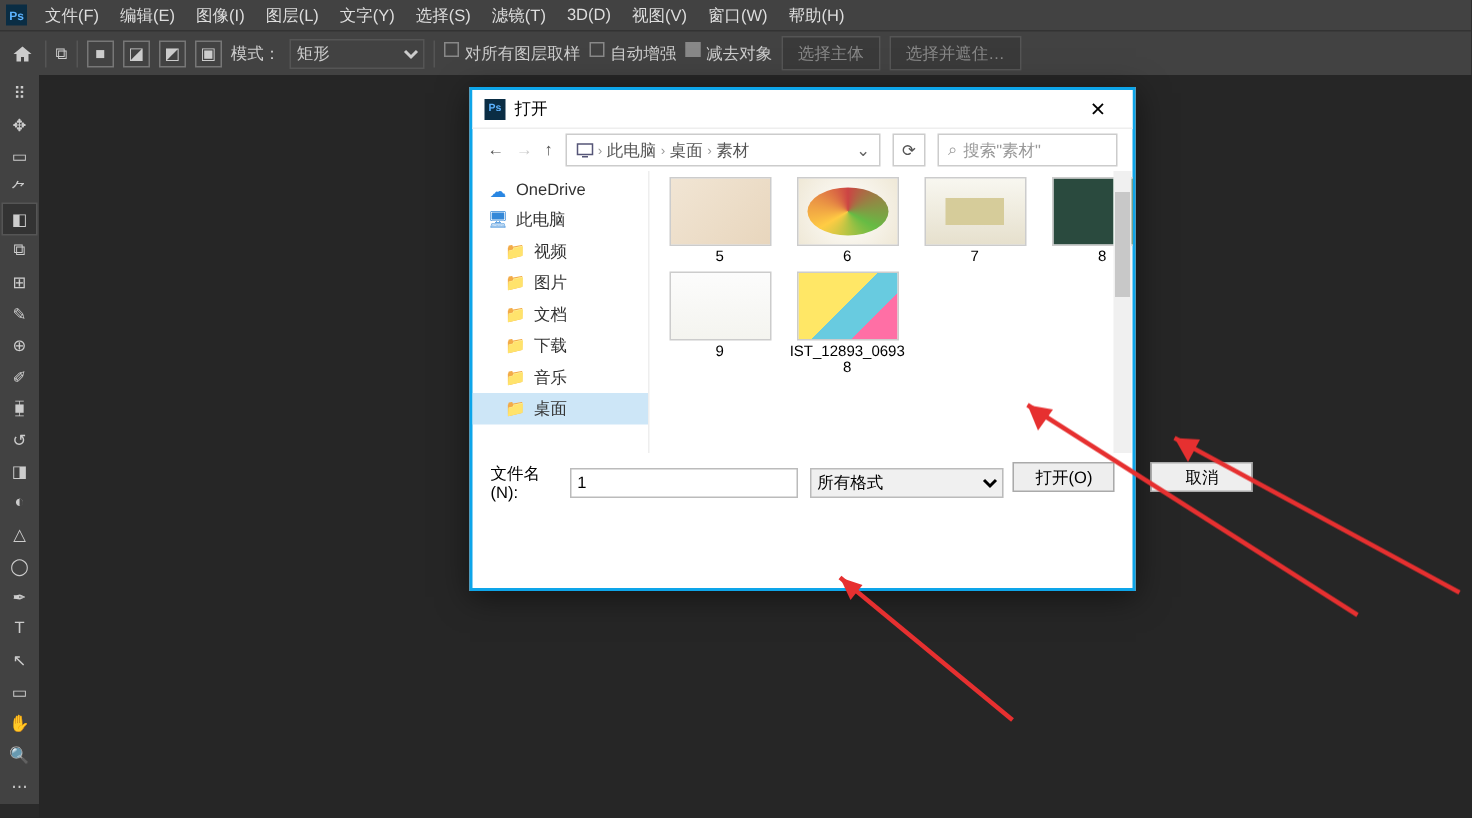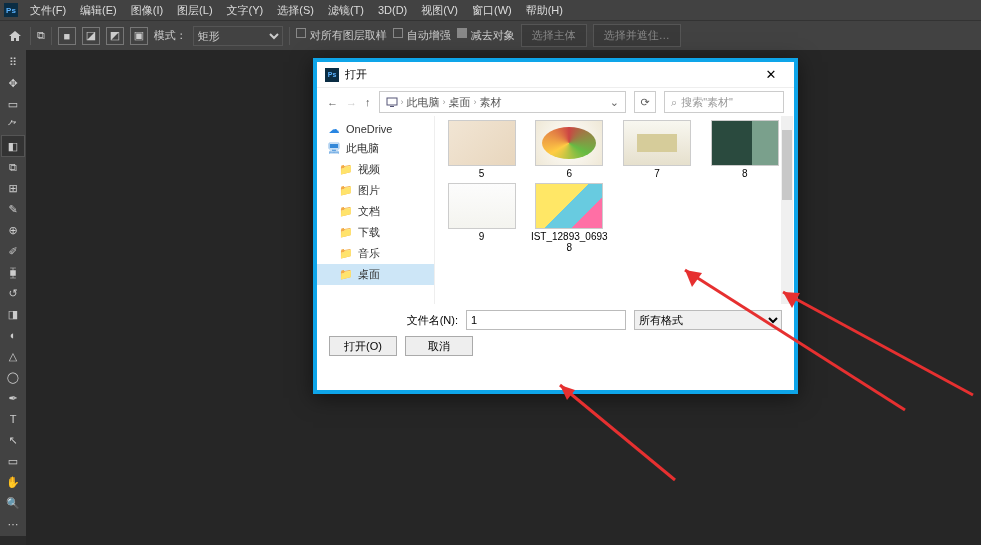--- a/index.html
+++ b/index.html
@@ -13,21 +13,21 @@
 .optbar .sq{width:18px;height:18px;border:1px solid #777;display:flex;align-items:center;justify-content:center}
 .optbar select{background:#424242;color:#ccc;border:1px solid #555;height:20px;width:90px;font-size:11px}
 .optbar label{display:flex;gap:4px;font-size:11px}
 .optbar .chk{width:10px;height:10px;border:1px solid #888;display:inline-block}
 .optbar .chkfill{width:10px;height:10px;border:1px solid #888;background:#888;display:inline-block}
 .optbar .btn{background:#3a3a3a;border:1px solid #555;color:#888;padding:3px 10px;font-size:11px}
 .toolpanel{position:absolute;left:0;top:50px;width:26px;background:#424242;display:flex;flex-direction:column;align-items:center;padding:2px 0;gap:1px}
 .tool{width:22px;height:20px;display:flex;align-items:center;justify-content:center;color:#ccc;cursor:pointer}
 .tool.sel{background:#333;outline:1px solid #555}
 .canvas{position:absolute;left:26px;top:50px;right:0;bottom:0;background:#262626}
-.dialog{position:absolute;left:313px;top:58px;width:485px;height:336px;background:#fff;border:4px solid #0ea5e9;box-shadow:0 4px 20px rgba(0,0,0,0.5)}
+.dialog{position:absolute;left:313px;top:58px;width:444px;height:336px;background:#fff;border:2px solid #0ea5e9;box-shadow:0 4px 20px rgba(0,0,0,0.5)}
 .dlg-title{background:#fff;height:26px;display:flex;align-items:center;padding:0 8px;border-bottom:1px solid #eee}
 .dlg-title .ps-sm{width:14px;height:14px;background:#0a2d44;color:#5cb3ff;display:flex;align-items:center;justify-content:center;font-size:7px;font-weight:bold;margin-right:6px}
 .dlg-title .close{margin-left:auto;width:30px;text-align:center;cursor:pointer;font-size:13px}
 .dlg-nav{height:28px;display:flex;align-items:center;padding:0 10px;gap:8px;color:#555}
 .dlg-nav .crumb{display:flex;align-items:center;gap:3px;border:1px solid #ccc;height:22px;padding:0 6px;flex:1;font-size:11px}
 .dlg-nav .crumb .sep{color:#999;font-size:9px}
 .dlg-nav .refresh{width:22px;height:22px;border:1px solid #ccc;display:flex;align-items:center;justify-content:center}
 .dlg-nav .search{border:1px solid #ccc;height:22px;padding:0 6px;width:120px;display:flex;align-items:center;gap:4px;color:#999}
 .dlg-toolbar{height:28px;display:flex;align-items:center;padding:0 12px;gap:12px;color:#2070c0;border-bottom:1px solid #eee}
 .dlg-toolbar .right{margin-left:auto;display:flex;align-items:center;gap:8px}
@@ -40,26 +40,26 @@
 .side-item .ico{width:14px;height:12px;display:flex;align-items:center;justify-content:center}
 .side-sub{padding-left:22px}
 .dlg-files{flex:1;padding:4px;overflow:auto;position:relative}
 .files-grid{display:grid;grid-template-columns:repeat(4,1fr);gap:4px 0}
 .file-item{display:flex;flex-direction:column;align-items:center;width:85px;cursor:pointer}
 .thumb{width:68px;height:46px;border:1px solid #ccc;background:#eee;display:flex;align-items:center;justify-content:center;overflow:hidden}
 .file-item .name{font-size:10px;text-align:center;margin-top:2px;word-break:break-all;line-height:1.1;max-width:80px}
 .dlg-cloud{text-align:center;padding:6px 0}
 .dlg-cloud button{padding:3px 14px;border:1px solid #bbb;background:#f5f5f5;font-size:11px}
 .dlg-seq{margin-left:30px}
-.dlg-bottom{padding:6px 12px;display:flex;flex-direction:column;gap:6px}
+.dlg-bottom{padding:6px 12px;display:flex;flex-direction:row;gap:6px}
 .row{display:flex;align-items:center;gap:8px}
 .row .lbl{margin-left:auto}
 .row input{border:1px solid #bbb;height:20px;width:160px;padding:0 4px;font-size:11px}
 .row select{border:1px solid #bbb;height:20px;width:148px;font-size:11px;background:#f0f0f0}
-.dlg-btns{display:flex;justify-content:flex-start;gap:8px;margin-right:2px}
+.dlg-btns{display:flex;justify-content:flex-start;gap:24px;margin-right:2px}
 .dlg-btns button{width:68px;height:20px;border:1px solid #aaa;background:#eee;font-size:11px}
 .arrow-red{position:absolute;pointer-events:none}
 
 .th5{background:linear-gradient(135deg,#f1e5d4,#e8d6bd)}
 .th6{background:radial-gradient(circle,#fff,#efe8d6);position:relative}
 .th6::after{content:"";position:absolute;inset:6px;border-radius:50%;background:conic-gradient(#c44,#6b4,#fc4,#c44)}
 .th7{background:linear-gradient(#f8f7f0,#e6e0cd);position:relative}
 .th7::after{content:"";position:absolute;left:20%;right:20%;top:30%;bottom:30%;background:#d6cc9a}
 .th8{background:linear-gradient(90deg,#2a4a3e 60%,#7aa08c 60%)}
 .th9{background:linear-gradient(#fcfcfc,#f4f4ef)}

